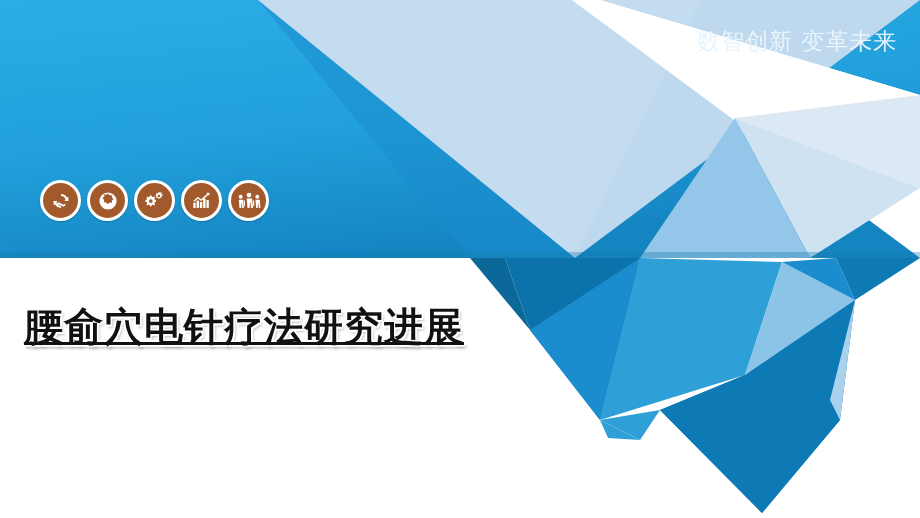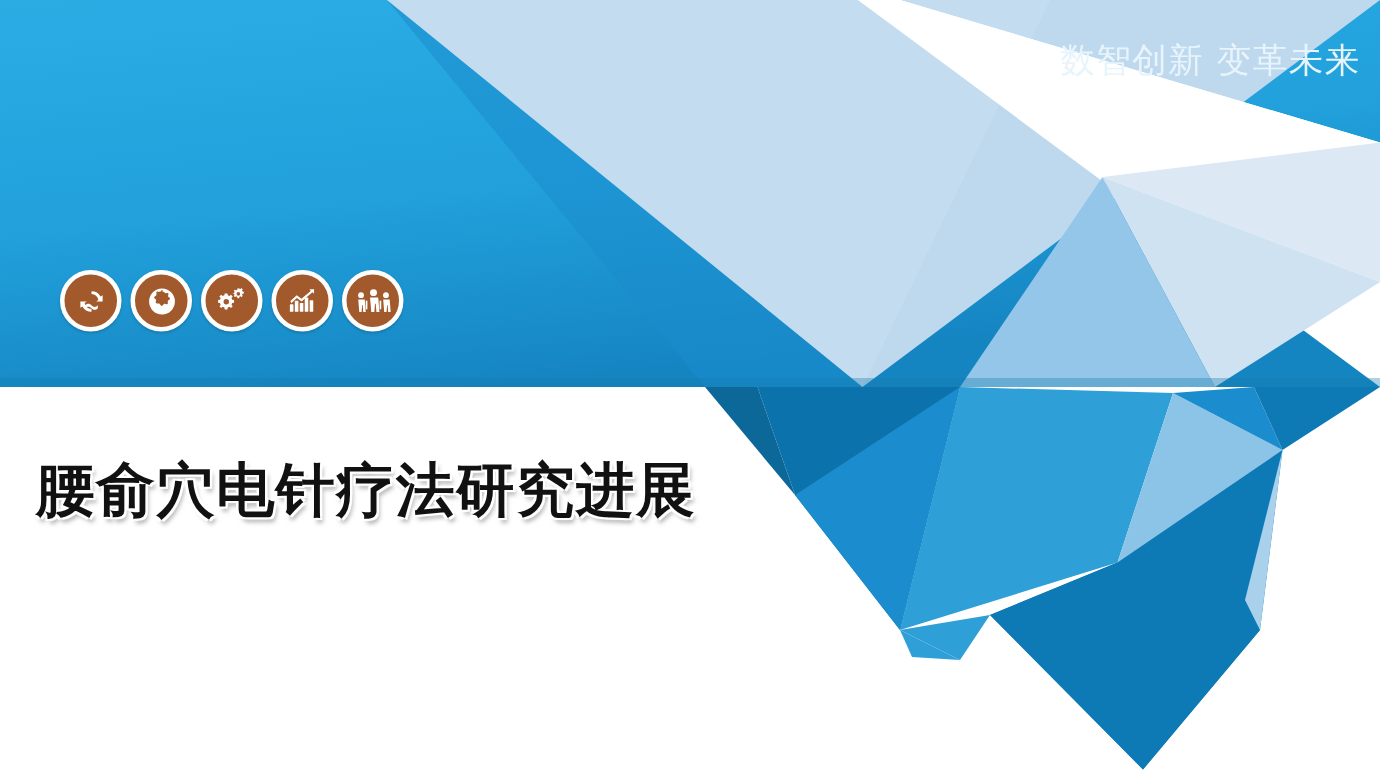--- a/index.html
+++ b/index.html
@@ -23,21 +23,21 @@
     top: 0;
     width: 920px;
     height: 518px;
     display: block;
   }
   .tagline {
     position: absolute;
     left: 697px;
     top: 28px;
     width: 220px;
-    text-align: center;
+    text-align: left;
     color: #e8f4fc;
     font-size: 23px;
     letter-spacing: 1px;
     line-height: 1.2;
     white-space: nowrap;
     font-family: "DejaVu Sans", "Liberation Sans", sans-serif;
   }
   .icon-row {
     position: absolute;
     left: 40px;
@@ -71,20 +71,21 @@
     letter-spacing: 1px;
     white-space: nowrap;
     font-family: "DejaVu Sans", "Liberation Sans", sans-serif;
     text-shadow:
       -1.5px -1.5px 0 #ffffff,
        1.5px -1.5px 0 #ffffff,
       -1.5px  1.5px 0 #ffffff,
        1.5px  1.5px 0 #ffffff,
        0 0 3px #ffffff,
        2px 3px 3px rgba(120,120,120,0.55);
+    text-decoration: underline;
   }
 </style>
 </head>
 <body>
 
 <div class="slide">
 
   <svg class="slide-bg-svg" viewBox="0 0 920 518" preserveAspectRatio="none" xmlns="http://www.w3.org/2000/svg">
     <defs>
       <linearGradient id="bandGrad" x1="0" y1="0" x2="0.35" y2="1">

